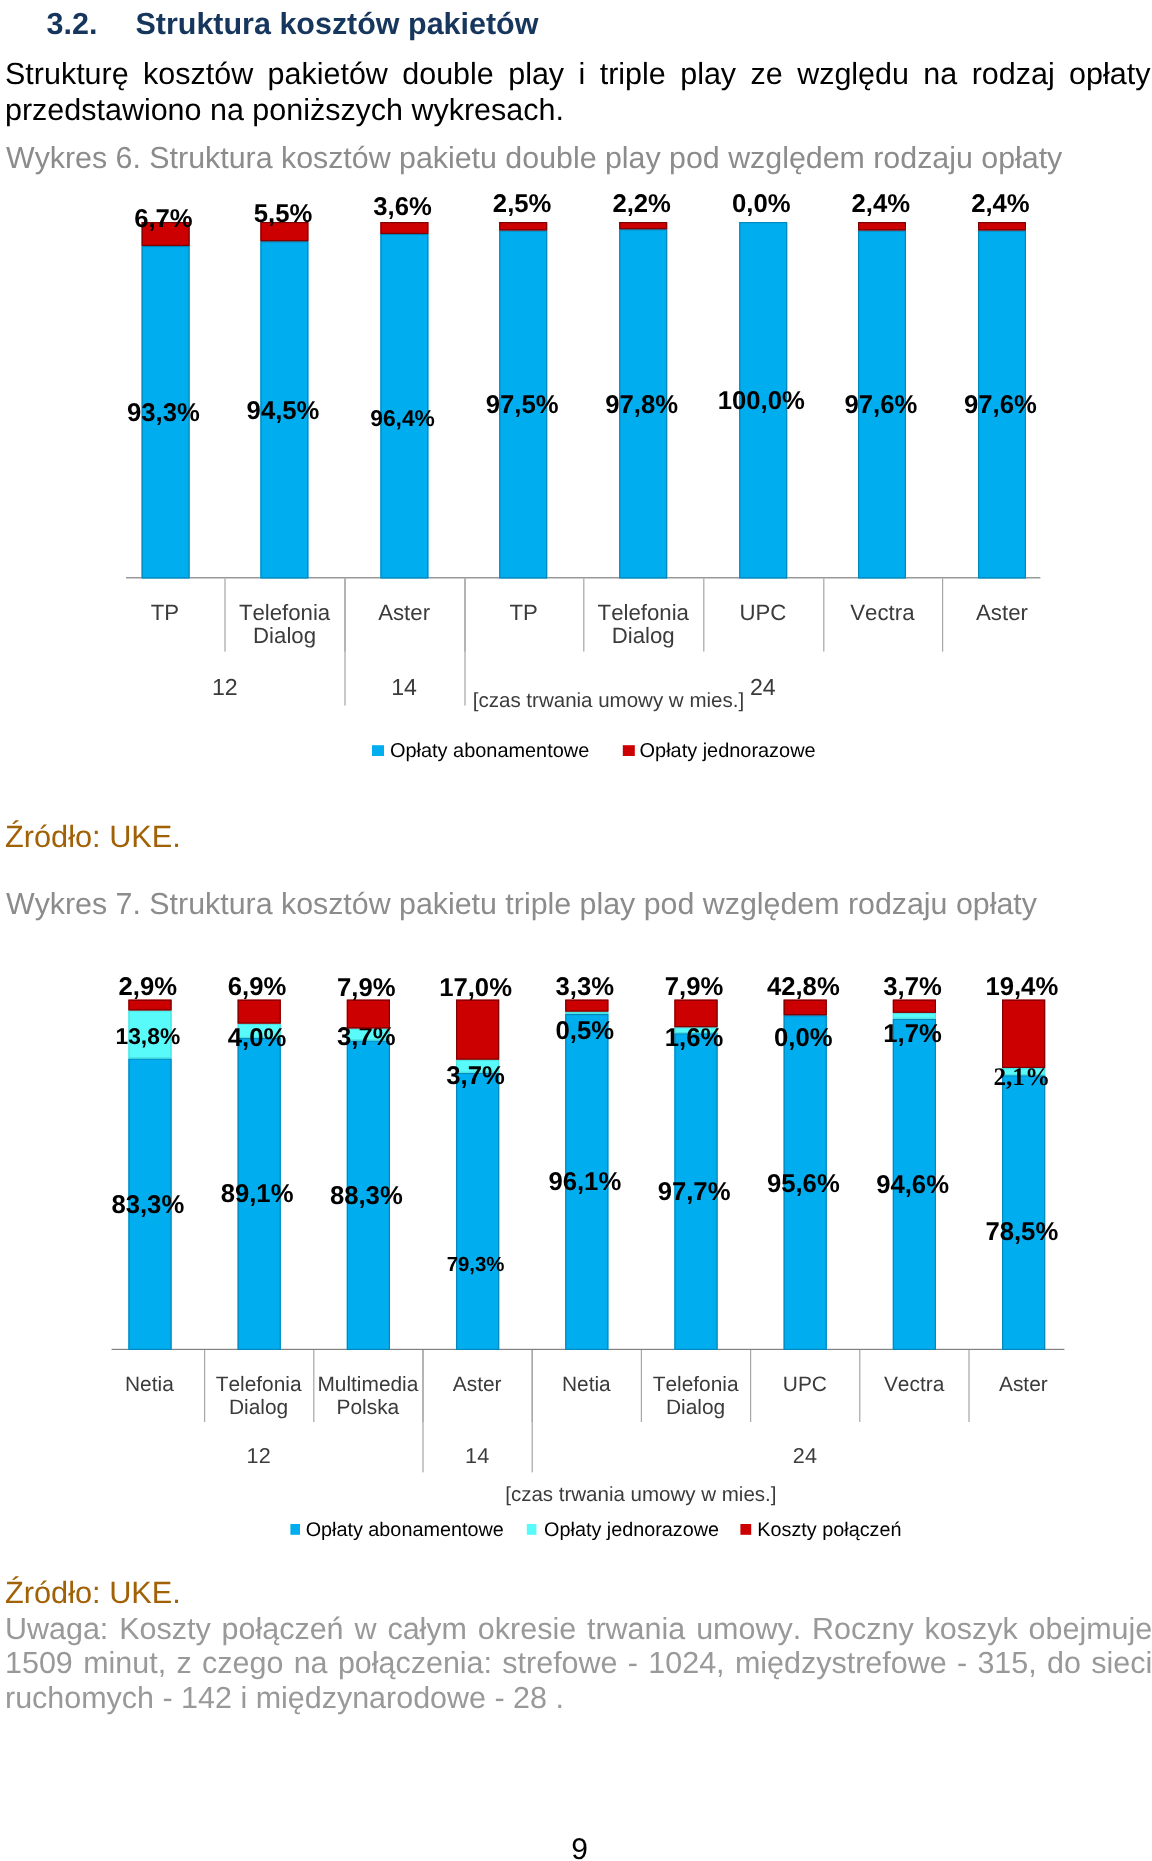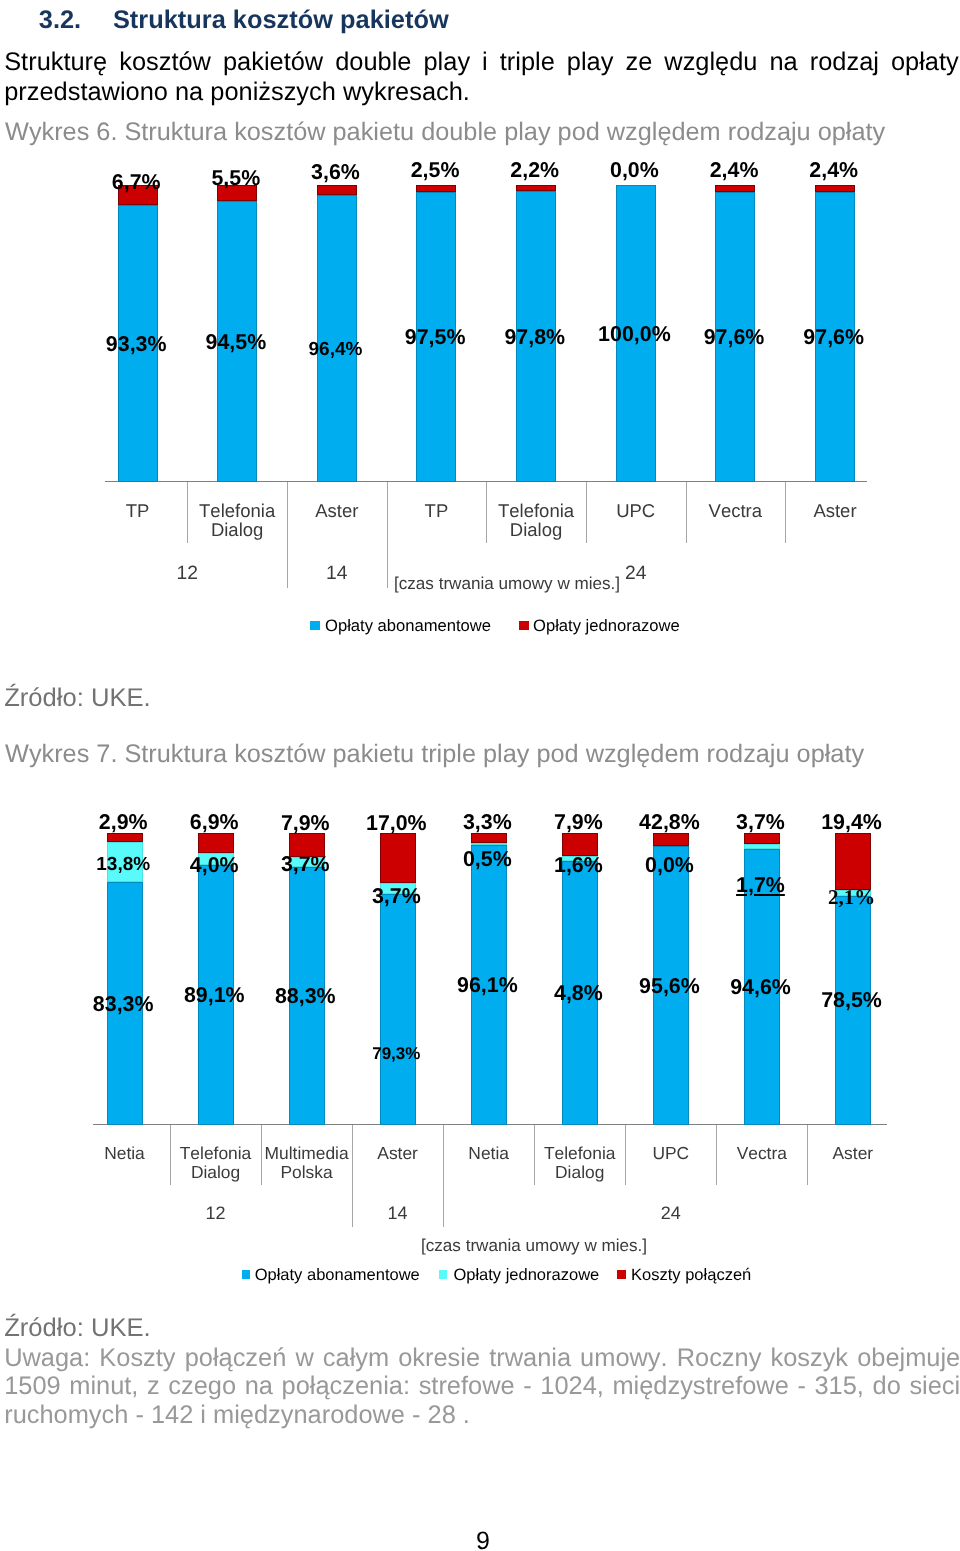--- a/index.html
+++ b/index.html
@@ -10,21 +10,21 @@
   .abs{position:absolute;}
 
   
   #heading{left:3.8px;top:7.8px;width:950px;font-size:25.4px;font-weight:bold;color:#17365D;
            letter-spacing:0px;line-height:25.4px;white-space:nowrap;}
   #heading .num{display:inline-block;width:74.1px;margin-left:35px;}
   #intro{left:4.2px;top:48px;width:954.5px;font-size:25.4px;line-height:29.8px;color:#000;
          text-align:justify;}
 
   .caption{font-size:25.3px;color:#8C8C8C;line-height:25.3px;white-space:nowrap;}
-  .srcline{font-size:25.6px;color:#737373;line-height:25.6px;white-space:nowrap;}
+  .srcline{font-size:25.6px;color:#a16207;line-height:25.6px;white-space:nowrap;}
   #note{left:4.2px;width:956px;font-size:25.4px;line-height:28.3px;color:#999999;text-align:justify;}
   #pagenum{left:3px;top:1529px;width:960px;text-align:center;font-size:25px;line-height:25px;color:#000;}
 
   
   .chart{position:absolute;}
   .seg{position:absolute;}
   .vlabel{position:absolute;font-weight:bold;color:#000;white-space:nowrap;
           text-align:center;transform:translateX(-50%);}
   .catlabel{position:absolute;color:#3b3b3b;white-space:nowrap;text-align:center;
             transform:translateX(-50%);}
@@ -134,38 +134,38 @@
     <div class="vlabel" style="font-size: 21.4px; line-height: 21.4px; left: 396.32px; top: 885.687px;">3,7%</div>
     <div class="seg" style="left: 379.62px; top: 833.2px; width: 36px; height: 49.572px; background: rgb(204, 0, 0); box-sizing: border-box; border: 1px solid rgb(127, 0, 0);"></div>
     <div class="vlabel" style="font-size: 21.4px; line-height: 21.4px; left: 396.32px; top: 812.687px;">17,0%</div>
     <div class="seg" style="left: 470.66px; top: 844.572px; width: 36px; height: 280.228px; background: rgb(0, 174, 239); box-sizing: border-box; border: 1px solid rgb(0, 137, 189);"></div>
     <div class="vlabel" style="font-size: 21.4px; line-height: 21.4px; left: 487.36px; top: 975.035px;">96,1%</div>
     <div class="seg" style="left: 470.66px; top: 843.114px; width: 36px; height: 1.458px; background: rgb(88, 250, 250); box-sizing: border-box; border: 1px solid rgb(75, 226, 226);"></div>
     <div class="vlabel" style="font-size: 21.4px; line-height: 21.4px; left: 487.36px; top: 848.687px;">0,5%</div>
     <div class="seg" style="left: 470.66px; top: 833.492px; width: 36px; height: 9.6228px; background: rgb(204, 0, 0); box-sizing: border-box; border: 1px solid rgb(127, 0, 0);"></div>
     <div class="vlabel" style="font-size: 21.4px; line-height: 21.4px; left: 487.36px; top: 812.187px;">3,3%</div>
     <div class="seg" style="left: 561.7px; top: 860.902px; width: 36px; height: 263.898px; background: rgb(0, 174, 239); box-sizing: border-box; border: 1px solid rgb(0, 137, 189);"></div>
-    <div class="vlabel" style="font-size: 21.4px; line-height: 21.4px; left: 578.4px; top: 983.2px;">4,8%</div>
+    <div class="vlabel" style="font-size: 21.4px; line-height: 21.4px; left: 578.4px; top: 983.2px;">97,7%</div>
     <div class="seg" style="left: 561.7px; top: 856.236px; width: 36px; height: 4.6656px; background: rgb(88, 250, 250); box-sizing: border-box; border: 1px solid rgb(75, 226, 226);"></div>
     <div class="vlabel" style="font-size: 21.4px; line-height: 21.4px; left: 578.4px; top: 855.387px;">1,6%</div>
     <div class="seg" style="left: 561.7px; top: 833.2px; width: 36px; height: 23.0364px; background: rgb(204, 0, 0); box-sizing: border-box; border: 1px solid rgb(127, 0, 0);"></div>
     <div class="vlabel" style="font-size: 21.4px; line-height: 21.4px; left: 578.4px; top: 812.387px;">7,9%</div>
     <div class="seg" style="left: 652.74px; top: 846.03px; width: 36px; height: 278.77px; background: rgb(0, 174, 239); box-sizing: border-box; border: 1px solid rgb(0, 137, 189);"></div>
     <div class="vlabel" style="font-size: 21.4px; line-height: 21.4px; left: 669.44px; top: 975.764px;">95,6%</div>
     <div class="vlabel" style="font-size: 21.4px; line-height: 21.4px; left: 669.44px; top: 854.587px;">0,0%</div>
     <div class="seg" style="left: 652.74px; top: 833.492px; width: 36px; height: 12.5388px; background: rgb(204, 0, 0); box-sizing: border-box; border: 1px solid rgb(127, 0, 0);"></div>
     <div class="vlabel" style="font-size: 21.4px; line-height: 21.4px; left: 669.44px; top: 812.387px;">42,8%</div>
     <div class="seg" style="left: 743.78px; top: 848.946px; width: 36px; height: 275.854px; background: rgb(0, 174, 239); box-sizing: border-box; border: 1px solid rgb(0, 137, 189);"></div>
     <div class="vlabel" style="font-size: 21.4px; line-height: 21.4px; left: 760.48px; top: 977.222px;">94,6%</div>
     <div class="seg" style="left: 743.78px; top: 843.989px; width: 36px; height: 4.9572px; background: rgb(88, 250, 250); box-sizing: border-box; border: 1px solid rgb(75, 226, 226);"></div>
-    <div class="vlabel" style="font-size: 21.4px; line-height: 21.4px; left: 760.48px; top: 875px; text-decoration: underline;">1,7%</div>
+    <div class="vlabel" style="font-size: 21.4px; line-height: 21.4px; left: 760.48px; top: 851px;">1,7%</div>
     <div class="seg" style="left: 743.78px; top: 833.2px; width: 36px; height: 10.7892px; background: rgb(204, 0, 0); box-sizing: border-box; border: 1px solid rgb(127, 0, 0);"></div>
     <div class="vlabel" style="font-size: 21.4px; line-height: 21.4px; left: 760.48px; top: 812.387px;">3,7%</div>
     <div class="seg" style="left: 834.82px; top: 895.894px; width: 36px; height: 228.906px; background: rgb(0, 174, 239); box-sizing: border-box; border: 1px solid rgb(0, 137, 189);"></div>
-    <div class="vlabel" style="font-size: 21.4px; line-height: 21.4px; left: 851.52px; top: 990px;">78,5%</div>
+    <div class="vlabel" style="font-size: 21.4px; line-height: 21.4px; left: 851.52px; top: 1016px;">78,5%</div>
     <div class="seg" style="left: 834.82px; top: 889.77px; width: 36px; height: 6.1236px; background: rgb(88, 250, 250); box-sizing: border-box; border: 1px solid rgb(75, 226, 226);"></div>
     <div class="vlabel" style="font-size: 21px; line-height: 21.4px; left: 851.52px; top: 886.987px; font-family: Liberation Serif, serif;">2,1%</div>
     <div class="seg" style="left: 834.82px; top: 833.2px; width: 36px; height: 56.5704px; background: rgb(204, 0, 0); box-sizing: border-box; border: 1px solid rgb(127, 0, 0);"></div>
     <div class="vlabel" style="font-size: 21.4px; line-height: 21.4px; left: 851.52px; top: 812.187px;">19,4%</div>
     <div class="catlabel" style="font-size: 17.4px; line-height: 18.8px; left: 124.5px; top: 1144.27px; width: 85.04px; margin-left: 0px; white-space: normal;">Netia</div>
     <div class="catlabel" style="font-size: 17.4px; line-height: 18.8px; left: 215.54px; top: 1144.27px; width: 85.04px; margin-left: 0px; white-space: normal;">Telefonia Dialog</div>
     <div class="divider" style="left: 170px; top: 1124.7px; height: 60.4px;"></div>
     <div class="catlabel" style="font-size: 17.4px; line-height: 18.8px; left: 306.58px; top: 1144.27px; width: 85.04px; margin-left: 0px; white-space: normal;">Multimedia Polska</div>
     <div class="divider" style="left: 261px; top: 1124.7px; height: 60.4px;"></div>
     <div class="catlabel" style="font-size: 17.4px; line-height: 18.8px; left: 397.62px; top: 1144.27px; width: 85.04px; margin-left: 0px; white-space: normal;">Aster</div>

